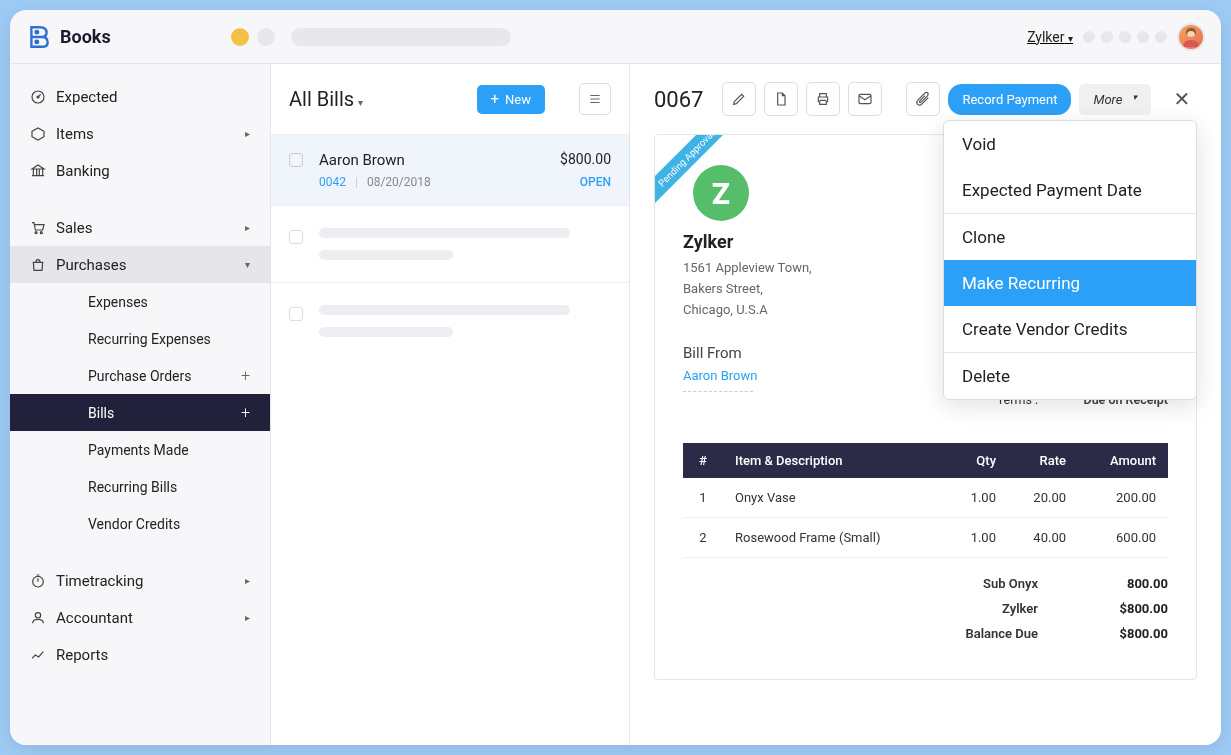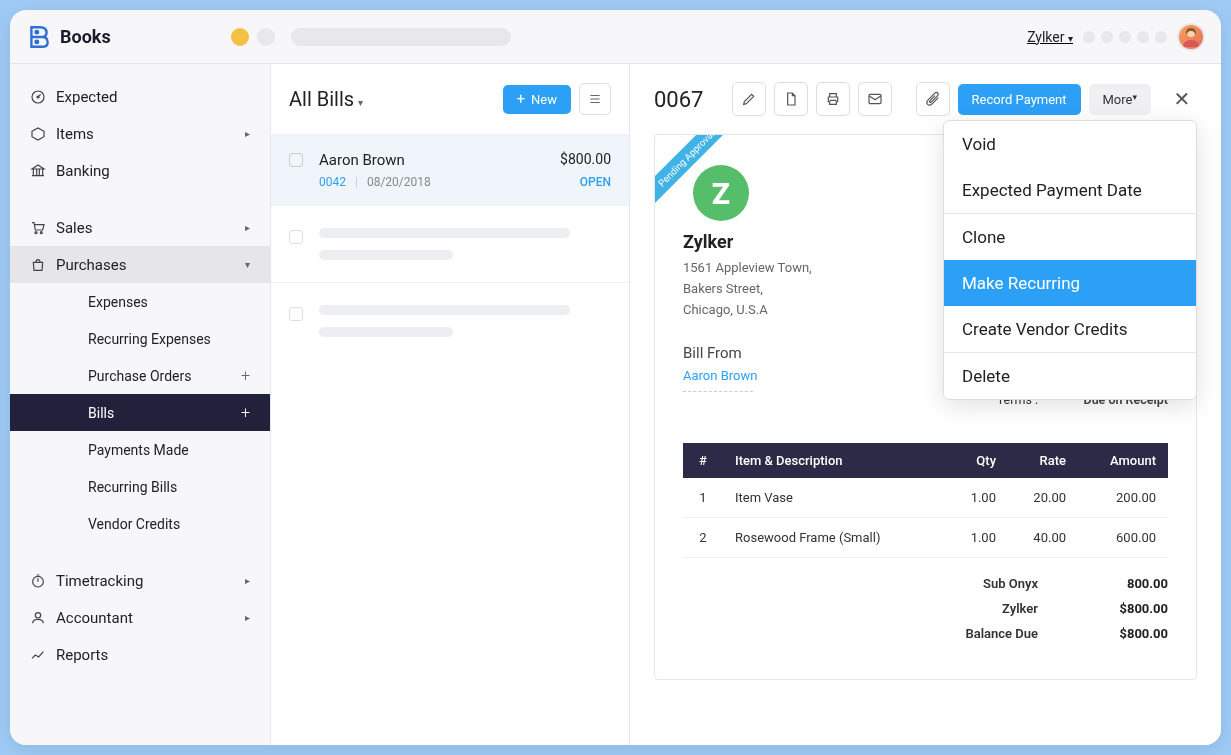--- a/index.html
+++ b/index.html
@@ -31,21 +31,21 @@
     .nav-item.sub { padding-left: 78px; font-size: 14px; }
     .nav-item .chev { position: absolute; right: 20px; color: #666; font-size: 10px; }
     .nav-item .plus { position: absolute; right: 20px; color: #666; font-size: 16px; font-weight: 300; }
     .nav-item.group-active { background: #e6e6ea; }
     .nav-item.active { background: #21213b; color: #fff; }
     .nav-item.active .plus { color: #fff; }
     .nav-divider { height: 20px; }
     
     
     .mid { width: 360px; background: #fff; border-left: 1px solid #e5e5ea; border-right: 1px solid #e5e5ea; display: flex; flex-direction: column; }
-    .mid-head { height: 70px; display: flex; align-items: center; padding: 0 18px; gap: 0; }
+    .mid-head { height: 70px; display: flex; align-items: center; padding: 0 18px; gap: 26px; }
     .mid-title { font-size: 20px; color: #222; }
     .dd-caret { font-size: 10px; color: #666; margin-left: 4px; }
     .btn-new { margin-left: auto; background: #2ca0f7; color: #fff; border: none; border-radius: 5px; padding: 7px 14px; font-size: 13px; display: flex; align-items: center; gap: 6px; cursor: pointer; }
     .btn-new .plusicon { font-size: 15px; line-height: 1; }
     .btn-menu { width: 32px; height: 32px; border: 1px solid #ddd; border-radius: 5px; background: #fff; display: flex; align-items: center; justify-content: center; cursor: pointer; margin-left: 8px; color:#666;}
     .list-item { padding: 16px 18px 16px 48px; position: relative; border-top: 1px solid #eef0f3; cursor: pointer; }
     .list-item.selected { background: #f0f5fb; }
     .list-item .cbx { position: absolute; left: 18px; top: 18px; width: 14px; height: 14px; border: 1.5px solid #ccc; border-radius: 3px; }
     .li-top { display: flex; justify-content: space-between; margin-bottom: 6px; }
     .li-name { font-size: 15px; color: #222; }
@@ -59,22 +59,22 @@
     .li-ph .cbx { position: absolute; left: 18px; top: 24px; width: 14px; height: 14px; border: 1.5px solid #ddd; border-radius: 3px; }
     .ph-line1 { height: 10px; background: #edeef1; border-radius: 5px; width: 86%; margin-bottom: 12px; }
     .ph-line2 { height: 10px; background: #edeef1; border-radius: 5px; width: 46%; }
     
     
     .detail { flex: 1; background: #fff; display: flex; flex-direction: column; position: relative; }
     .detail-head { height: 70px; display: flex; align-items: center; padding: 0 24px; gap: 8px; }
     .detail-title { font-size: 22px; color: #222; margin-right: auto; }
     .ibtn { width: 34px; height: 34px; border: 1px solid #ddd; border-radius: 5px; background: #fff; display: flex; align-items: center; justify-content: center; cursor: pointer; color: #555; }
     .ibtn svg { width: 16px; height: 16px; }
-    .btn-primary { background: #2ca0f7; color: #fff; border: none; border-radius: 5px; padding: 8px 14px; font-size: 13px; cursor: pointer; }
-    .btn-more { background: #f0f0f3; color: #333; border: none; border-radius: 5px; padding: 8px 14px; font-size: 13px; cursor: pointer; display: flex; align-items: flex-start; gap: 0; }
+    .btn-primary { background: #2ca0f7; color: #fff; border: none; border-radius: 14px; padding: 8px 14px; font-size: 13px; cursor: pointer; }
+    .btn-more { background: #f0f0f3; color: #333; border: none; border-radius: 5px; padding: 8px 14px; font-size: 13px; cursor: pointer; display: flex; align-items: flex-start; gap: 10px; font-style: italic; }
     .close-x { font-size: 20px; color: #555; cursor: pointer; margin-left: 8px; width:30px; text-align:center;}
     .gap8 { width: 8px; }
     
     
     .dropdown { position: absolute; top: 56px; right: 24px; width: 254px; background: #fff; border: 1px solid #ddd; border-radius: 6px; box-shadow: 0 6px 24px rgba(0,0,0,0.12); z-index: 10; overflow: hidden; }
     .dropdown-item { padding: 13px 18px; font-size: 17px; color: #222; cursor: pointer; }
     .dropdown-item.highlighted { background: #2ca0f7; color: #fff; }
     .dropdown-divider { height: 1px; background: #e5e5ea; }
     
     
@@ -358,21 +358,21 @@
               <th class="num">#</th>
               <th>Item &amp; Description</th>
               <th class="r" style="width:60px">Qty</th>
               <th class="r" style="width:70px">Rate</th>
               <th class="r" style="width:90px">Amount</th>
             </tr>
           </thead>
           <tbody>
             <tr>
               <td class="num">1</td>
-              <td>Item Vase</td>
+              <td>Onyx Vase</td>
               <td class="r">1.00</td>
               <td class="r">20.00</td>
               <td class="r">200.00</td>
             </tr>
             <tr>
               <td class="num">2</td>
               <td>Rosewood Frame (Small)</td>
               <td class="r">1.00</td>
               <td class="r">40.00</td>
               <td class="r">600.00</td>

